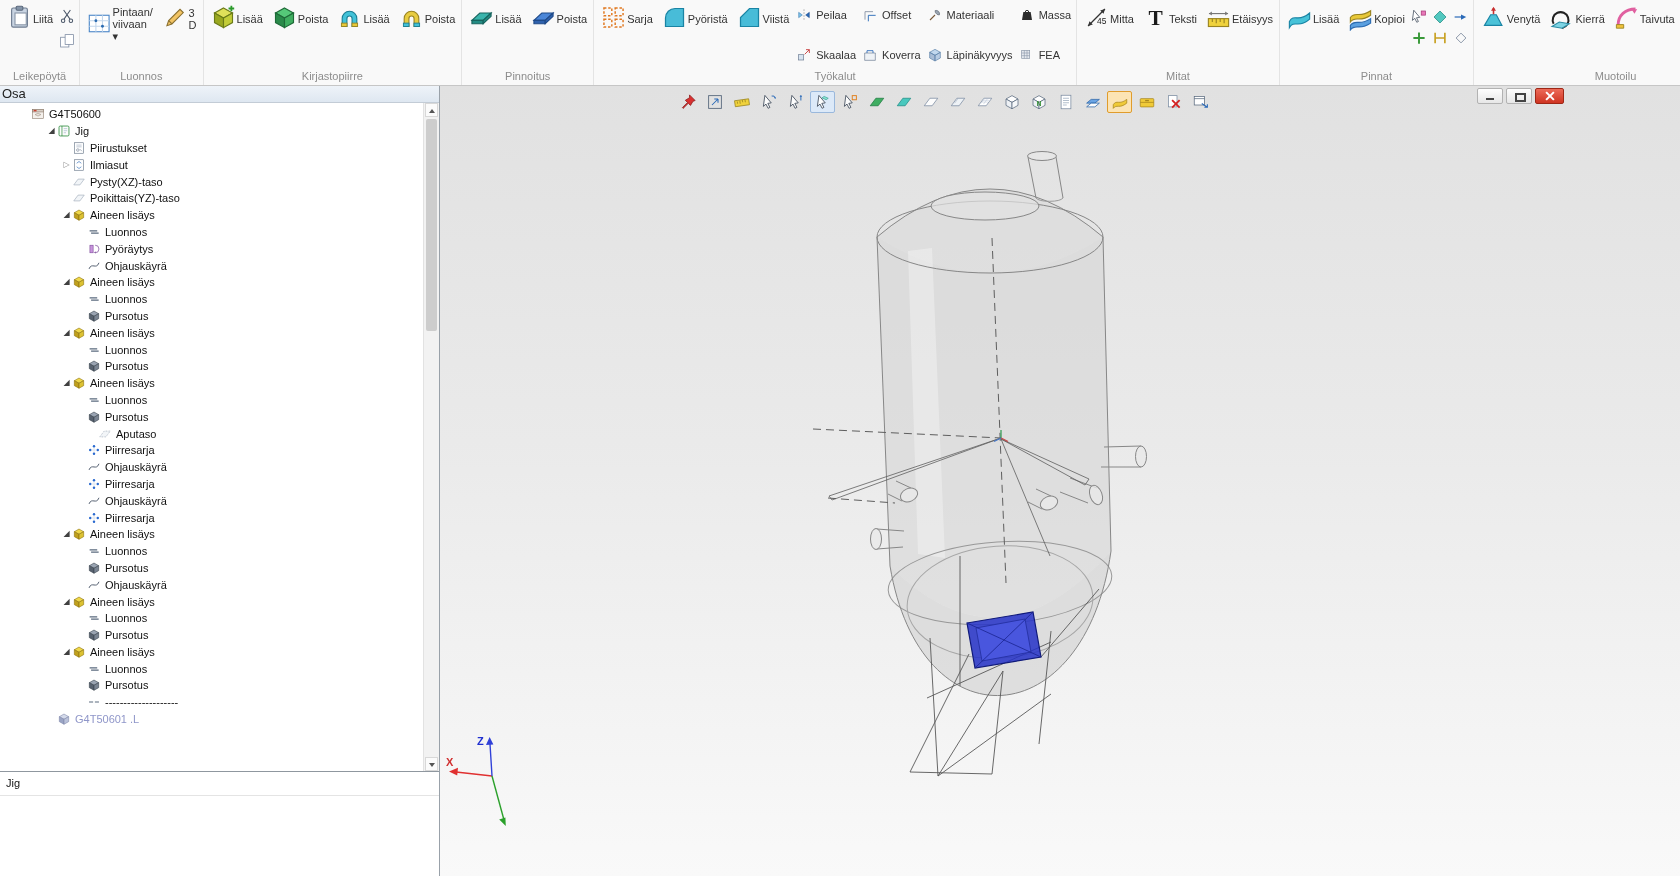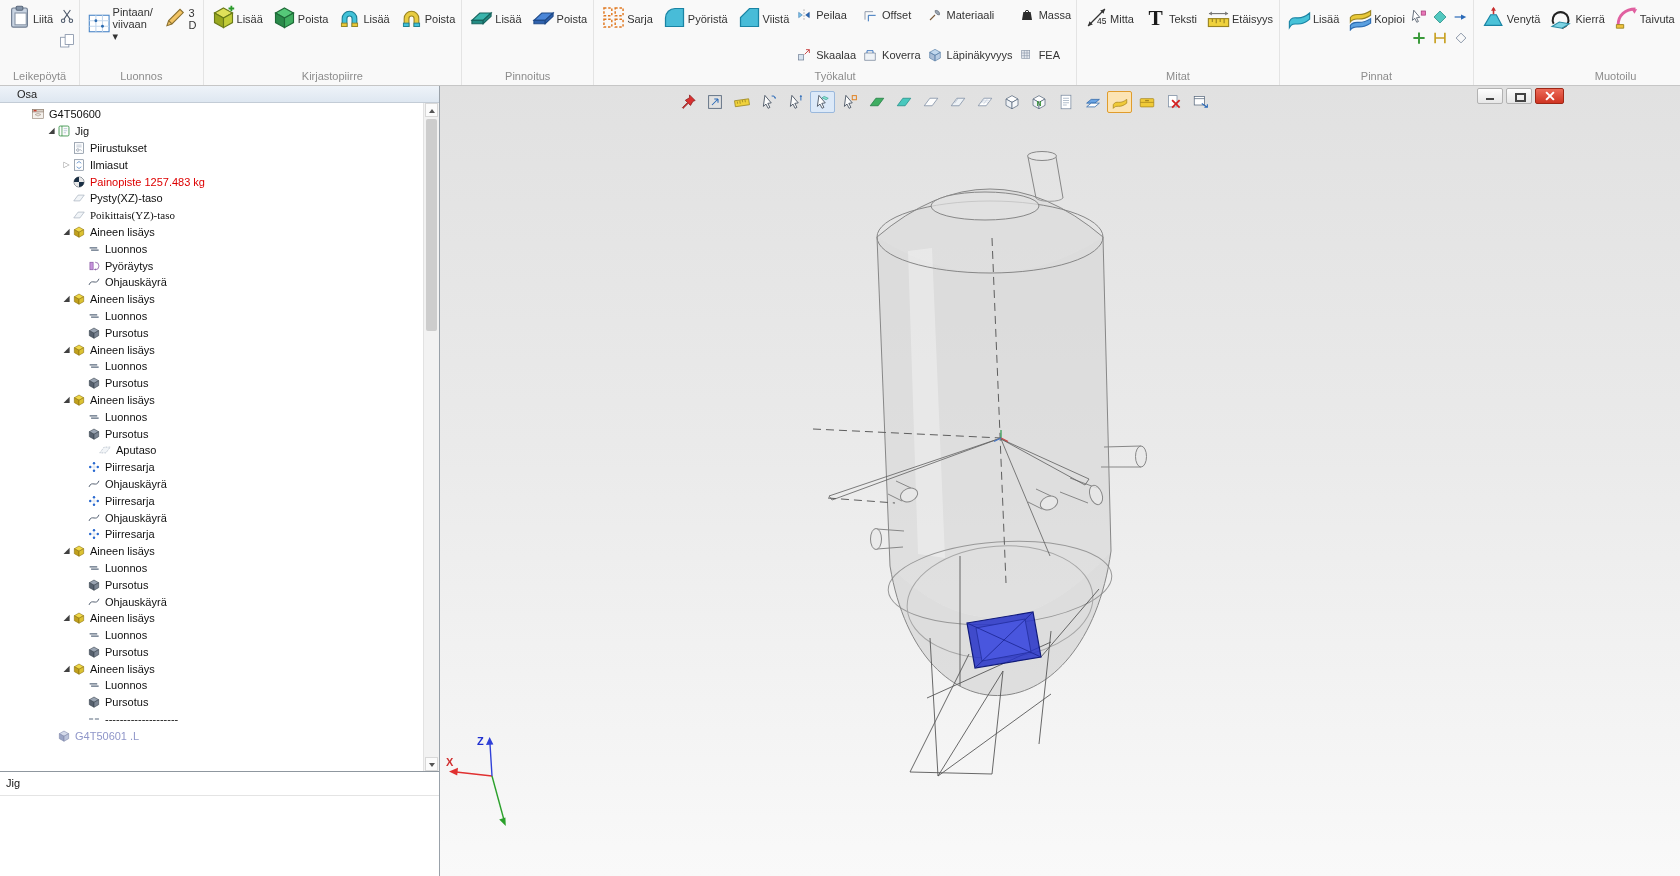--- a/index.html
+++ b/index.html
@@ -20,21 +20,21 @@
   .rgrid{display:grid;grid-template-columns:repeat(3,18px);grid-auto-rows:18px;gap:3px;padding-top:7px;}
   .rtool{width:18px;height:18px;}
   .rtool svg,.ric svg{width:100%;height:100%;}
   .rgrouplabel{font-size:11px;color:#8c8c8c;text-align:center;padding:0 4px 3px;margin-top:auto;white-space:nowrap;}
 
   
   .main{position:absolute;top:86px;left:0;right:0;bottom:0;display:flex;}
 
   
   .left-panel{position:relative;width:439px;flex:none;border-right:1px solid #99a1a9;background:#fff;display:flex;flex-direction:column;}
-  .panel-header{height:16px;line-height:16px;font-size:11px;padding-left:17px;background:linear-gradient(#eef3f9,#dee7f1);border-bottom:1px solid #c3ccd6;color:#222;}
+  .panel-header{height:16px;line-height:16px;font-size:13px;padding-left:2px;background:linear-gradient(#eef3f9,#dee7f1);border-bottom:1px solid #c3ccd6;color:#222;}
   .tree{position:relative;flex:1;overflow:hidden;padding-top:3px;}
   .tree-rows{position:absolute;left:0;top:3px;right:15px;padding-left:27px;}
   .trow{display:flex;align-items:center;height:16.8px;font-size:11px;color:#101010;white-space:nowrap;}
   .tarrow{width:11px;flex:none;text-align:center;font-size:8px;color:#404040;line-height:16px;}
   .ticon{width:14px;height:14px;flex:none;margin-right:4px;}
   .ticon svg{width:100%;height:100%;display:block;}
   .vscroll{position:absolute;top:0;right:0;bottom:0;width:15px;background:#f2f2f2;border-left:1px solid #e2e2e2;}
   .vbtn{position:absolute;left:1px;width:13px;height:14px;background:#fbfbfb;border:1px solid #d8d8d8;box-sizing:border-box;}
   .vbtn.up{top:0}.vbtn.down{bottom:0}
   .vbtn::after{content:"";position:absolute;left:3px;top:5px;border-left:3px solid transparent;border-right:3px solid transparent;}
@@ -451,37 +451,26 @@
                   <rect x="4.5" y="3" width="15" height="18" fill="#fff" stroke="#5a6a7e"></rect>
                   <path d="M8 9l4-3 4 3M8 15l4 3 4-3" fill="none" stroke="#2a6ab8" stroke-width="1.1"></path>
                 </svg>
               </span>
               <span class="tlabel">Ilmiasut</span>
             </div>
             <div class="trow" style="padding-left: 34px;">
               <span class="tarrow"></span>
               <span class="ticon">
                 <svg viewBox="0 0 24 24" aria-hidden="true">
-                  <circle cx="12" cy="12" r="8.5" fill="#1a3046" stroke="#0a1a2a"></circle>
-                  <path d="M12 3.5A8.5 8.5 0 0 1 20.5 12H12z" fill="#e8e8e8"></path>
-                  <path d="M12 20.5A8.5 8.5 0 0 1 3.5 12H12z" fill="#e8e8e8"></path>
-                </svg>
-              </span>
-              <span class="tlabel" style="color: rgb(221, 0, 0);">Painopiste 1257.483 kg</span>
+                  <path d="M3 17l7.5-10H21l-7.5 10z" fill="#f2f5f8" stroke="#98a4b4"></path>
+                </svg>
+              </span>
+              <span class="tlabel">Pysty(XZ)-taso</span>
             </div>
             <div class="trow" style="padding-left: 34px;">
-              <span class="tarrow"></span>
-              <span class="ticon">
-                <svg viewBox="0 0 24 24" aria-hidden="true">
-                  <path d="M3 17l7.5-10H21l-7.5 10z" fill="#f2f5f8" stroke="#98a4b4"></path>
-                </svg>
-              </span>
-              <span class="tlabel">Pysty(XZ)-taso</span>
-            </div>
-            <div class="trow" style="padding-left: 34px; font-family: Liberation Serif, serif;">
               <span class="tarrow"></span>
               <span class="ticon">
                 <svg viewBox="0 0 24 24" aria-hidden="true">
                   <path d="M3 17l7.5-10H21l-7.5 10z" fill="#f2f5f8" stroke="#98a4b4"></path>
                 </svg>
               </span>
               <span class="tlabel">Poikittais(YZ)-taso</span>
             </div>
             <div class="trow" style="padding-left: 34px;">
               <span class="tarrow">◢</span>

